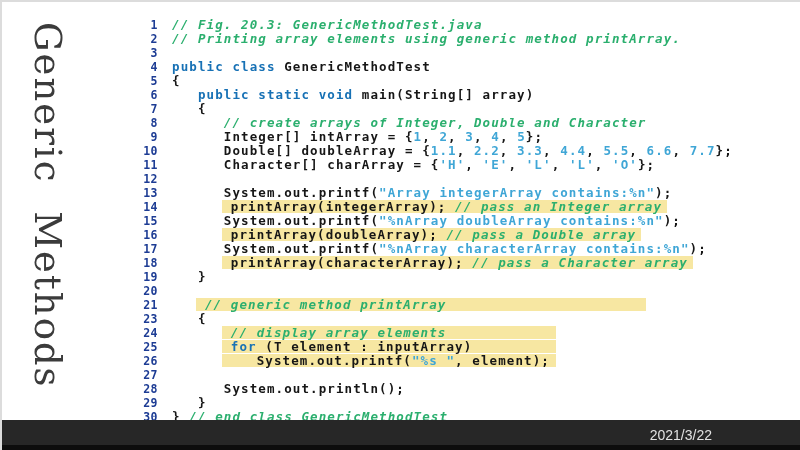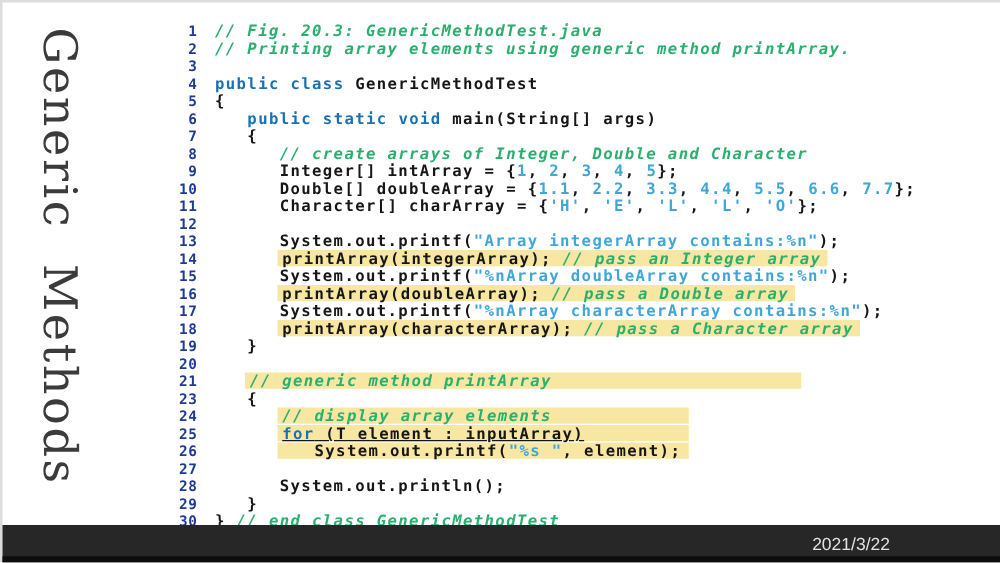--- a/index.html
+++ b/index.html
@@ -24,21 +24,21 @@
     white-space:pre; line-height:13px; font-size:12.5px;
     font-weight:bold; letter-spacing:1.1px; color:#161616;
   }
   .ln {
     display:inline-block; width:156px; text-align:right;
     color:#1d3c94; font-size:11.5px; letter-spacing:0.5px;
   }
   .ct { margin-left:14px; }
   .hl {
     background:#f7e7a2; display:inline-block;
-    padding:0 5px 0 4px; margin-left:-2px;
+    padding:0 5px 0 9px; margin-left:-2px;
   }
   .pln { color:#161616;text-align:right; }
   .kw  { color:#1771b5; }
   .str { color:#3fa6d6; }
   .cmt { color:#2baf6e; font-style:italic; }
   .footer {
     position:absolute; left:0; bottom:0; width:800px; height:30px;
     background:#272727; border-bottom:5px solid #0d0d0d; box-sizing:border-box;
   }
   .date {
@@ -51,39 +51,39 @@
 <body>
 
 <div class="slide">
   <div class="title">Generic Methods</div>
   <div class="code">
       <div class="cl"><span class="ln">1</span><span class="ct"><span class="cmt">// Fig. 20.3: GenericMethodTest.java</span></span></div>
       <div class="cl"><span class="ln">2</span><span class="ct"><span class="cmt">// Printing array elements using generic method printArray.</span></span></div>
       <div class="cl"><span class="ln">3</span><span class="ct"></span></div>
       <div class="cl"><span class="ln">4</span><span class="ct"><span class="kw">public</span><span class="pln"> </span><span class="kw">class</span><span class="pln"> GenericMethodTest</span></span></div>
       <div class="cl"><span class="ln">5</span><span class="ct"><span class="pln">{</span></span></div>
-      <div class="cl"><span class="ln">6</span><span class="ct"><span>   </span><span class="kw">public</span><span class="pln"> </span><span class="kw">static</span><span class="pln"> </span><span class="kw">void</span><span class="pln"> main(String[] args)</span></span></div>
+      <div class="cl"><span class="ln">6</span><span class="ct"><span>   </span><span class="kw">public</span><span class="pln"> </span><span class="kw">static</span><span class="pln"> </span><span class="kw">void</span><span class="pln"> main(String[] array)</span></span></div>
       <div class="cl"><span class="ln">7</span><span class="ct"><span>   </span><span class="pln">{</span></span></div>
       <div class="cl"><span class="ln">8</span><span class="ct"><span>      </span><span class="cmt">// create arrays of Integer, Double and Character</span></span></div>
       <div class="cl"><span class="ln">9</span><span class="ct"><span>      </span><span class="pln">Integer[] intArray = {</span><span class="str">1</span><span class="pln">, </span><span class="str">2</span><span class="pln">, </span><span class="str">3</span><span class="pln">, </span><span class="str">4</span><span class="pln">, </span><span class="str">5</span><span class="pln">};</span></span></div>
       <div class="cl"><span class="ln">10</span><span class="ct"><span>      </span><span class="pln">Double[] doubleArray = {</span><span class="str">1.1</span><span class="pln">, </span><span class="str">2.2</span><span class="pln">, </span><span class="str">3.3</span><span class="pln">, </span><span class="str">4.4</span><span class="pln">, </span><span class="str">5.5</span><span class="pln">, </span><span class="str">6.6</span><span class="pln">, </span><span class="str">7.7</span><span class="pln">};</span></span></div>
       <div class="cl"><span class="ln">11</span><span class="ct"><span>      </span><span class="pln">Character[] charArray = {</span><span class="str">'H'</span><span class="pln">, </span><span class="str">'E'</span><span class="pln">, </span><span class="str">'L'</span><span class="pln">, </span><span class="str">'L'</span><span class="pln">, </span><span class="str">'O'</span><span class="pln">};</span></span></div>
       <div class="cl"><span class="ln">12</span><span class="ct"></span></div>
       <div class="cl"><span class="ln">13</span><span class="ct"><span>      </span><span class="pln">System.out.printf(</span><span class="str">"Array integerArray contains:%n"</span><span class="pln">);</span></span></div>
       <div class="cl"><span class="ln">14</span><span class="ct"><span>      </span><span class="hl"><span class="pln">printArray(integerArray); </span><span class="cmt">// pass an Integer array</span></span></span></div>
       <div class="cl"><span class="ln">15</span><span class="ct"><span>      </span><span class="pln">System.out.printf(</span><span class="str">"%nArray doubleArray contains:%n"</span><span class="pln">);</span></span></div>
       <div class="cl"><span class="ln">16</span><span class="ct"><span>      </span><span class="hl"><span class="pln">printArray(doubleArray); </span><span class="cmt">// pass a Double array</span></span></span></div>
       <div class="cl"><span class="ln">17</span><span class="ct"><span>      </span><span class="pln">System.out.printf(</span><span class="str">"%nArray characterArray contains:%n"</span><span class="pln">);</span></span></div>
       <div class="cl"><span class="ln">18</span><span class="ct"><span>      </span><span class="hl"><span class="pln">printArray(characterArray); </span><span class="cmt">// pass a Character array</span></span></span></div>
       <div class="cl"><span class="ln">19</span><span class="ct"><span>   </span><span class="pln">}</span></span></div>
       <div class="cl"><span class="ln">20</span><span class="ct"></span></div>
       <div class="cl"><span class="ln">21</span><span class="ct"><span>   </span><span class="hl" style="min-width: 436px;"><span class="cmt">// generic method printArray</span></span></span></div>
       <div class="cl"><span class="ln">23</span><span class="ct"><span>   </span><span class="pln">{</span></span></div>
       <div class="cl"><span class="ln">24</span><span class="ct"><span>      </span><span class="hl" style="min-width: 320px;"><span class="cmt">// display array elements</span></span></span></div>
-      <div class="cl"><span class="ln">25</span><span class="ct"><span>      </span><span class="hl" style="min-width: 320px; text-decoration: underline;"><span class="kw">for</span><span class="pln"> (T element : inputArray)</span></span></span></div>
+      <div class="cl"><span class="ln">25</span><span class="ct"><span>      </span><span class="hl" style="min-width: 320px;"><span class="kw">for</span><span class="pln"> (T element : inputArray)</span></span></span></div>
       <div class="cl"><span class="ln">26</span><span class="ct"><span>      </span><span class="hl" style="min-width: 320px;"><span class="pln">   System.out.printf(</span><span class="str">"%s "</span><span class="pln">, element);</span></span></span></div>
       <div class="cl"><span class="ln">27</span><span class="ct"></span></div>
       <div class="cl"><span class="ln">28</span><span class="ct"><span>      </span><span class="pln">System.out.println();</span></span></div>
       <div class="cl"><span class="ln">29</span><span class="ct"><span>   </span><span class="pln">}</span></span></div>
       <div class="cl"><span class="ln">30</span><span class="ct"><span class="pln">} </span><span class="cmt">// end class GenericMethodTest</span></span></div>
     </div>
   <div class="footer">
     <div class="date">2021/3/22</div>
   </div>
 </div>

